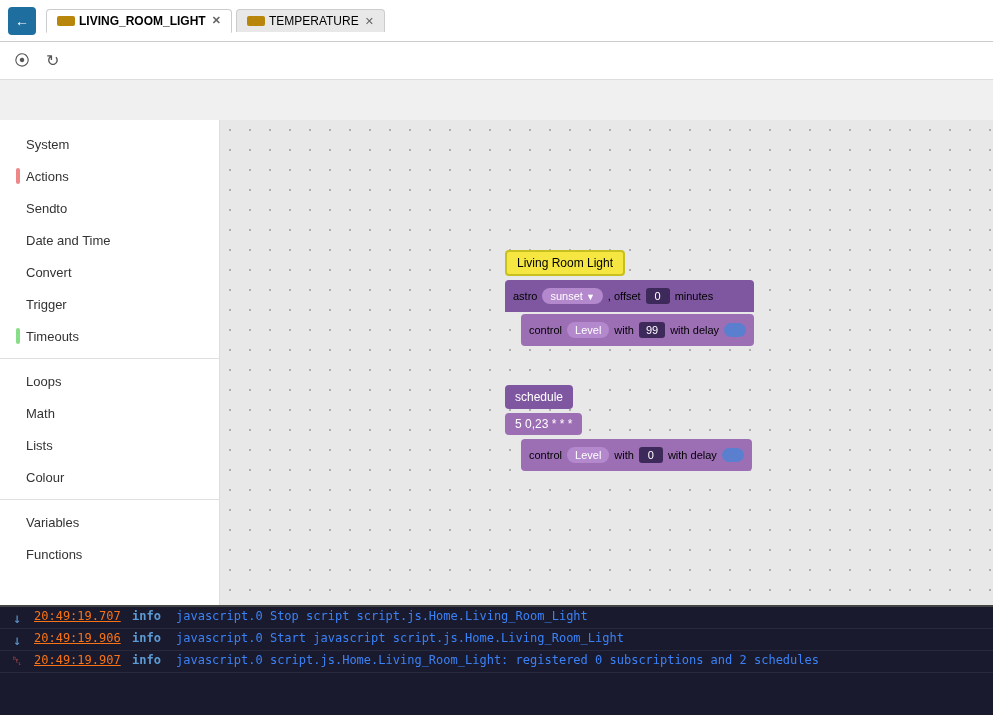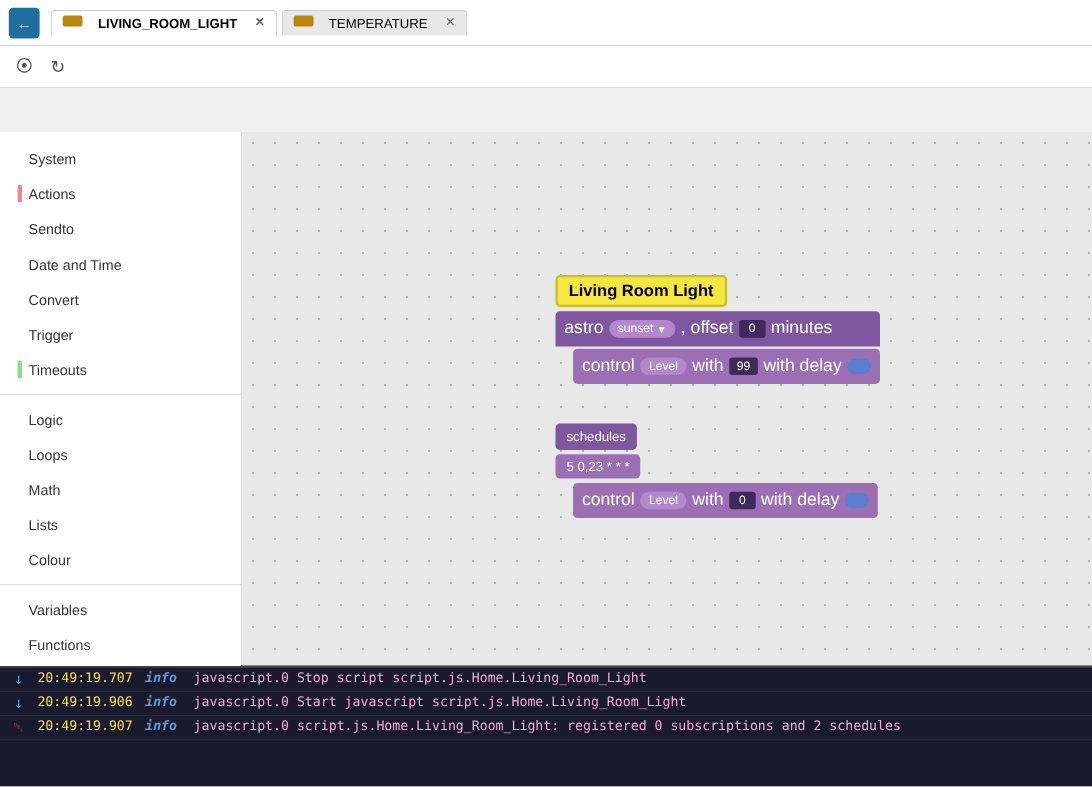--- a/index.html
+++ b/index.html
@@ -22,29 +22,29 @@
       border-radius: 4px;
       width: 28px;
       height: 28px;
       cursor: pointer;
       font-size: 14px;
       display: flex; align-items: center; justify-content: center;
       margin-right: 6px;
     }
     .tab {
       display: flex;
-      align-items: flex-start;
+      align-items: center;
       padding: 4px 10px;
       background: #e8e8e8;
       border: 1px solid #ccc;
       border-bottom: none;
       border-radius: 4px 4px 0 0;
       font-size: 12px;
       cursor: pointer;
-      gap: 14px;
+      gap: 4px;
     }
     .tab.active {
       background: #fff;
       border-bottom: 1px solid #fff;
       font-weight: bold;
     }
     .tab-icon {
       width: 18px;
       height: 10px;
       background: #b8860b;
@@ -131,43 +131,43 @@
       position: absolute;
       left: 285px;
       top: 130px;
     }
 
     .block-label {
       background: #f5e642;
       border: 2px solid #c8c020;
       border-radius: 4px;
       padding: 4px 10px;
-      font-size: 15px;
-      font-weight: bold;
+      font-size: 12px;
+      font-weight: normal;
       display: inline-block;
       margin-bottom: 2px;
     }
 
     .block-row {
       display: flex;
       align-items: center;
       background: #7e57a0;
       border-radius: 4px;
       padding: 5px 8px;
       gap: 5px;
       margin-top: 2px;
       min-height: 32px;
     }
     .block-row.indent {
       margin-left: 16px;
       background: #9c6fb5;
     }
     .block-text {
-      color: #ffffff;
-      font-size: 16px;
+      color: #000000;
+      font-size: 11px;
     }
     .block-pill {
       background: #b388cc;
       border-radius: 12px;
       padding: 2px 8px;
       color: white;
       font-size: 11px;
       display: flex;
       align-items: flex-end;
       gap: 3px;
@@ -234,23 +234,23 @@
     .log-icon {
       width: 18px;
       flex-shrink: 0;
       display: flex;
       align-items: center;
       justify-content: center;
       margin-top: 1px;
     }
     .log-download { color: #5b9bd5; font-size: 14px; }
     .log-delete { color: #d55; font-size: 12px; }
-    .log-timestamp { color: #fde047; min-width: 90px; flex-shrink: 0; }
-    .log-level-info { color: #5b9bd5; font-weight: bold; min-width: 36px; font-style: italic; }
-    .log-message { color: #f9a8d4; flex: 1; }
+    .log-timestamp { color: #f97316; min-width: 90px; flex-shrink: 0; text-decoration: underline; }
+    .log-level-info { color: #5b9bd5; font-weight: bold; min-width: 36px; }
+    .log-message { color: #3b82f6; flex: 1; }
   </style>
 </head>
 <body>
 
 <div class="tab-bar">
   <button class="back-btn">←</button>
   <div class="tab active">
     <span class="tab-icon"></span>
     <span>LIVING_ROOM_LIGHT</span>
     <span class="tab-close">✕</span>
@@ -292,24 +292,20 @@
     </div>
     <div class="sidebar-item">
       <span class="sidebar-item-indicator"></span>
       <span>Trigger</span>
     </div>
     <div class="sidebar-item">
       <span class="sidebar-item-indicator" style="background:#8d8;"></span>
       <span>Timeouts</span>
     </div>
     <div class="sidebar-separator"></div>
-    <div class="sidebar-item">
-      <span class="sidebar-item-indicator"></span>
-      <span>Logic</span>
-    </div>
     <div class="sidebar-item">
       <span class="sidebar-item-indicator"></span>
       <span>Loops</span>
     </div>
     <div class="sidebar-item">
       <span class="sidebar-item-indicator"></span>
       <span>Math</span>
     </div>
     <div class="sidebar-item">
       <span class="sidebar-item-indicator"></span>
@@ -355,21 +351,21 @@
         </span>
         <span class="block-text">with</span>
         <span class="block-input">99</span>
         <span class="block-text">with delay</span>
         <span class="block-toggle"></span>
       </div>
     </div>
 
     <div class="block-group2">
       <div>
-        <span class="block-schedule">schedules</span>
+        <span class="block-schedule">schedule</span>
       </div>
       <div style="margin-top:2px;">
         <span class="block-cron">5 0,23 * * *</span>
       </div>
 
       <div class="block-row indent" style="margin-top:2px;">
         <span class="block-text">control</span>
         <span class="block-pill">
           <span>Level</span>
         </span>

